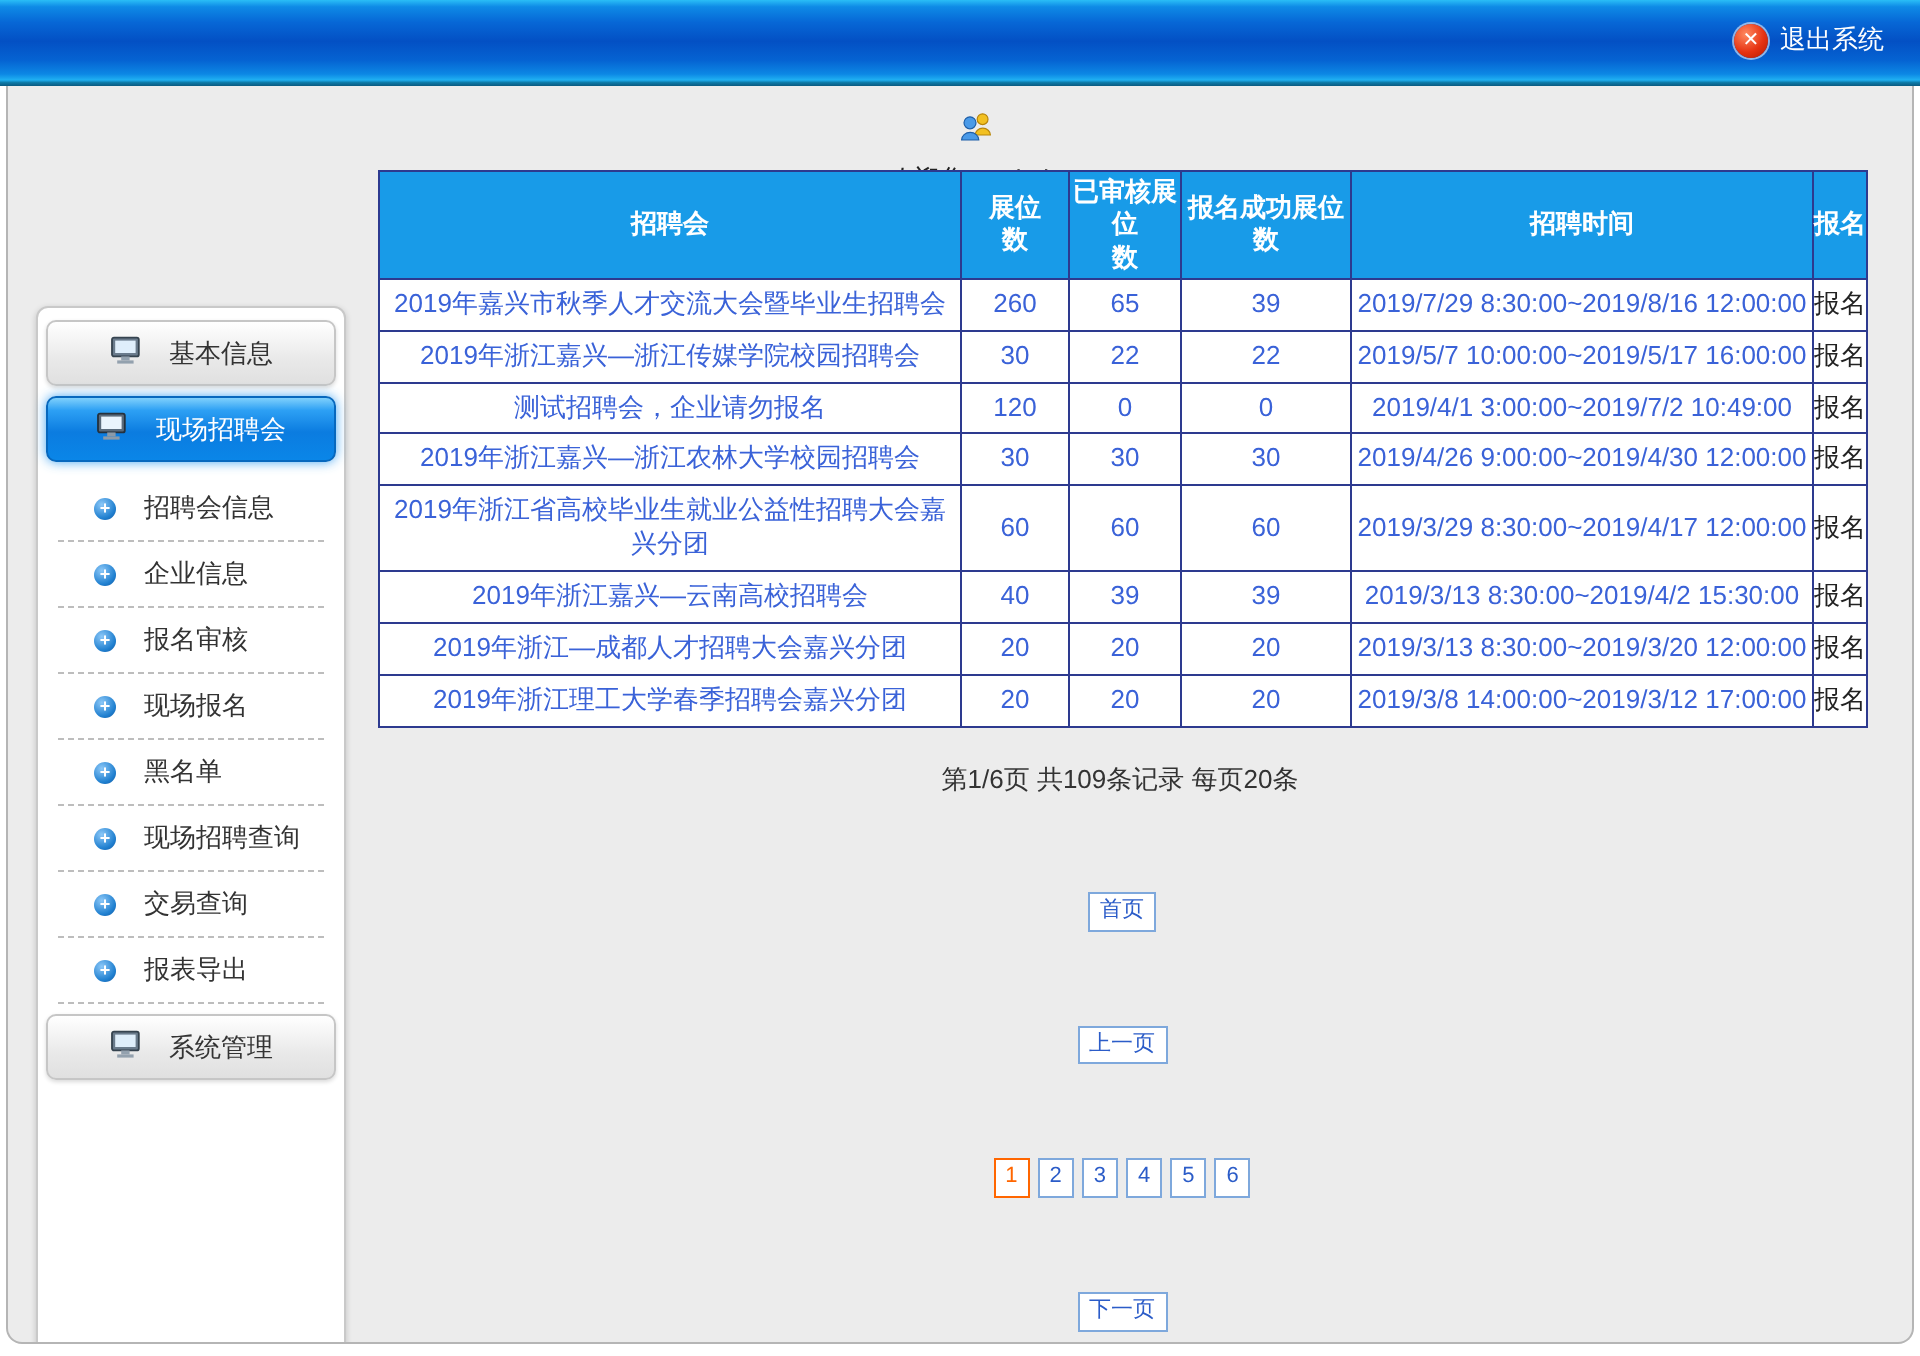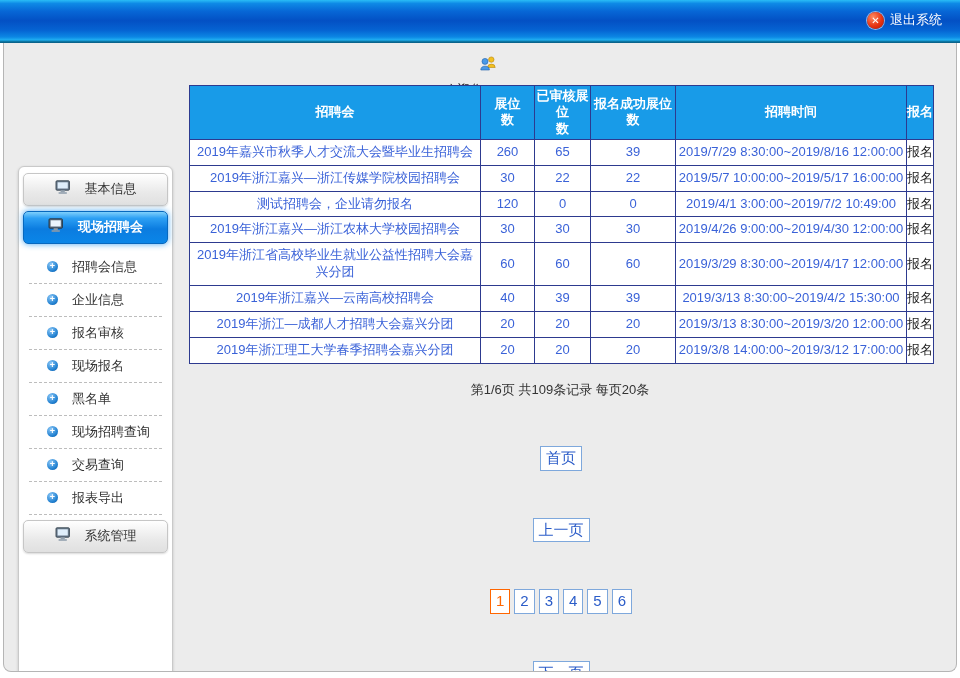--- a/index.html
+++ b/index.html
@@ -53,21 +53,20 @@
     font-size:13px; color:#333;
     background:linear-gradient(180deg,#ffffff,#e9e9e9 60%,#e0e0e0);
     border:1px solid #c6c6c6;
     box-shadow:0 1px 2px rgba(0,0,0,.15);
     cursor:pointer;
   }
   .menu-btn.active {
     background:linear-gradient(180deg,#7fd0fc 0%,#2da0f4 20%,#0b7ce0 55%,#0a86e8 100%);
     border:1px solid #0768be; color:#fff;
     box-shadow:0 0 6px rgba(40,150,240,.85);
-    font-weight:bold;
   }
   .submenu { padding:2px 0 4px; }
   .submenu-item {
     display:flex; align-items:center; gap:14px;
     padding:7px 0 7px 18px; margin:0 6px;
     font-size:13px; color:#333; cursor:pointer;
     border-bottom:1px dashed #bdbdbd;
   }
   .plus-bullet {
     width:11px; height:11px; border-radius:50%; flex:0 0 11px;
@@ -92,21 +91,21 @@
   .jobfair td.action { color:#222; padding:4px 0; cursor:pointer; }
   .jobfair td.name, .jobfair td.time, .jobfair td.num { cursor:pointer; }
   
   .pager {
     margin-top:17px; display:flex; align-items:center; justify-content:flex-end;
     font-size:13px; color:#222; gap:4px; padding-right:0;flex-direction:column;
   }
   .pg-summary { margin-right:2px; color:#333; }
   .pg-btn {
     border:1px solid #7ea8dc; color:#2b5cc8; background:#fff;
-    padding:2px 5px; font-size:15px; cursor:pointer; line-height:1.25;margin-top:43px;
+    padding:2px 5px; font-size:11px; cursor:pointer; line-height:1.25;margin-top:43px;
   }
   .pg-btn.current { border:1px solid #ff6600; color:#ff6600; }
   .pg-input {
     width:44px; height:22px; border:2px solid #ff6600; text-align:center;
     font-size:13px; margin-left:16px; font-family:inherit; color:#111; outline:none;
   }
   .pg-go {
     margin-left:9px; border:1px solid #33418f;
     background:linear-gradient(180deg,#f8f8f8,#d9d9d9);
     padding:3px 12px; font-size:13px; color:#111; cursor:pointer;

